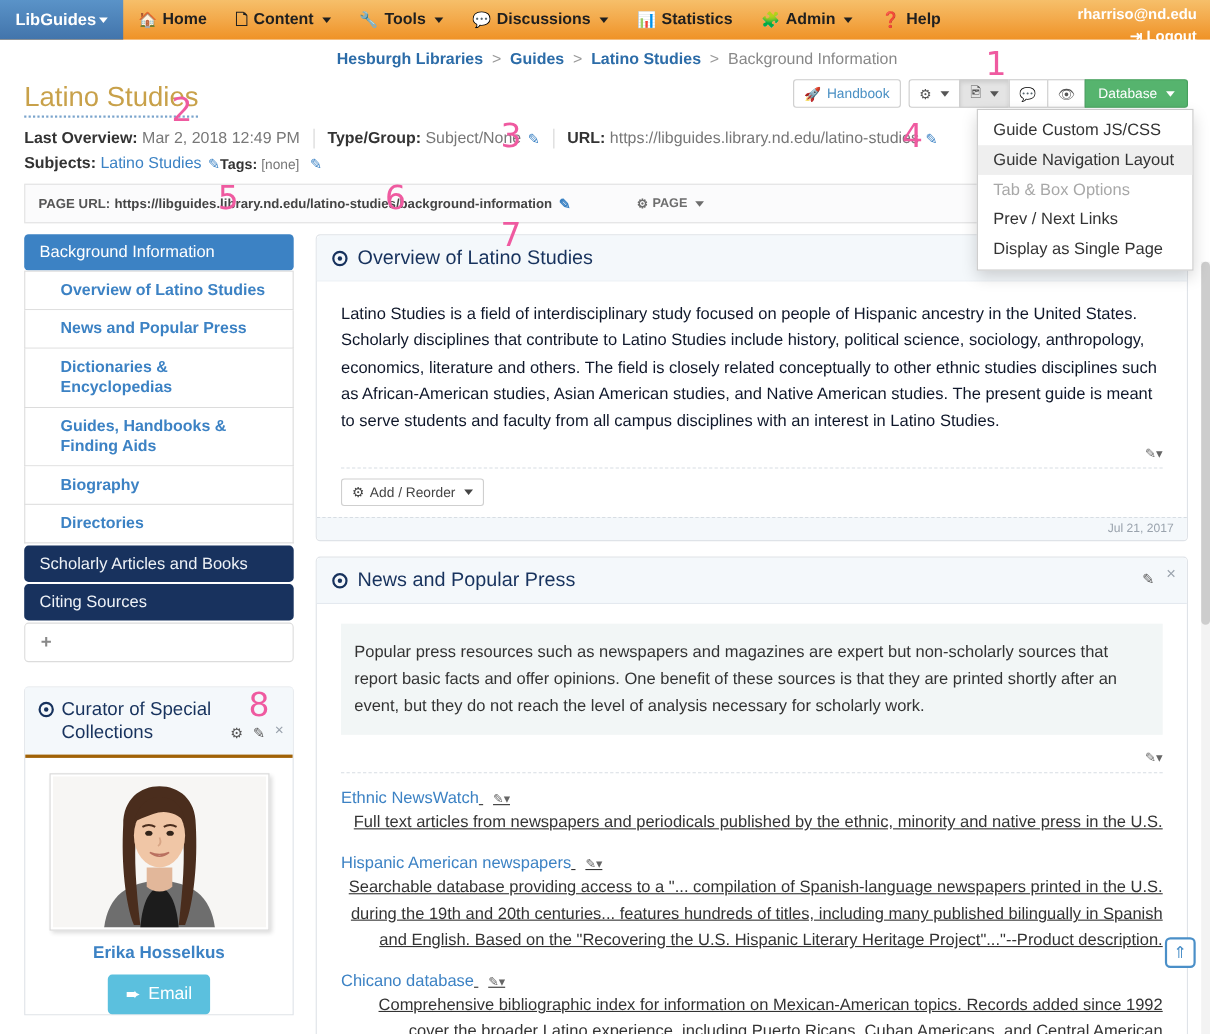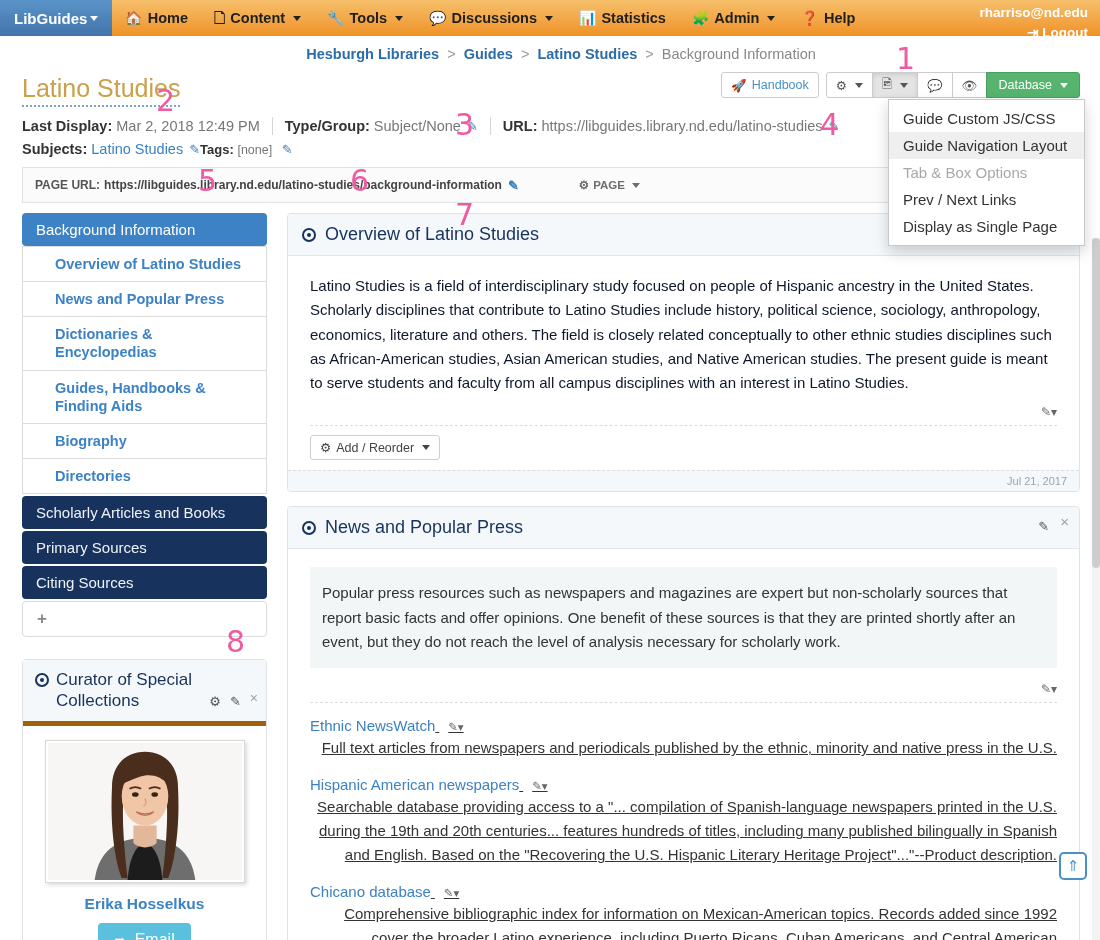--- a/index.html
+++ b/index.html
@@ -218,21 +218,21 @@
   
   .profilebox {
     margin-top: 22px;
     border: 1px solid #dfe3e8;
     border-radius: 4px 4px 0 0;
     background: #fff;
     position: relative;
   }
   .pb-head {
     background: #f4f8fb;
-    border-bottom: 5px solid #a16207;
+    border-bottom: 3px solid #a16207;
     padding: 9px 12px 9px 12px;
     color: #17325d;
     font-size: 17px;
     display: flex; align-items: flex-start; gap: 7px;
     line-height: 1.25;
     position: relative;
     min-height: 54px;
   }
   .target-ic {
     display:inline-block; width:14px;height:14px;border-radius:50%;
@@ -419,21 +419,21 @@
   <span class="sep">&gt;</span>
   <span class="cur">Background Information</span>
 </div>
 
 <div class="gtitle">
   <span class="t">Latino Studies</span>
 </div>
 
 <div class="metabox">
   <div class="metarow">
-    <b>Last Display:</b>
+    <b>Last Overview:</b>
     <span class="val">Mar 2, 2018 12:49 PM</span>
     <span class="divider"></span>
     <b>Type/Group:</b>
     <span class="val">Subject/None</span>
     <span class="pencil">✎</span>
     <span class="divider"></span>
     <b>URL:</b>
     <span class="val">https://libguides.library.nd.edu/latino-studies</span>
     <span class="pencil">✎</span>
   </div>
@@ -501,21 +501,20 @@
   <div class="leftcol">
     <div class="navlist">
       <div class="nav-top">Background Information</div>
       <div class="nav-sub first">Overview of Latino Studies</div>
       <div class="nav-sub">News and Popular Press</div>
       <div class="nav-sub">Dictionaries &amp; Encyclopedias</div>
       <div class="nav-sub">Guides, Handbooks &amp; Finding Aids</div>
       <div class="nav-sub">Biography</div>
       <div class="nav-sub">Directories</div>
       <div class="nav-dark">Scholarly Articles and Books</div>
-      <div class="nav-dark">Primary Sources</div>
       <div class="nav-dark">Citing Sources</div>
       <div class="nav-add">+</div>
     </div>
 
     <div class="profilebox">
       <div class="pb-head">
         <span class="target-ic"></span>
         <span>Curator of Special Collections</span>
         <span class="acts">
           <span class="g">⚙</span>

